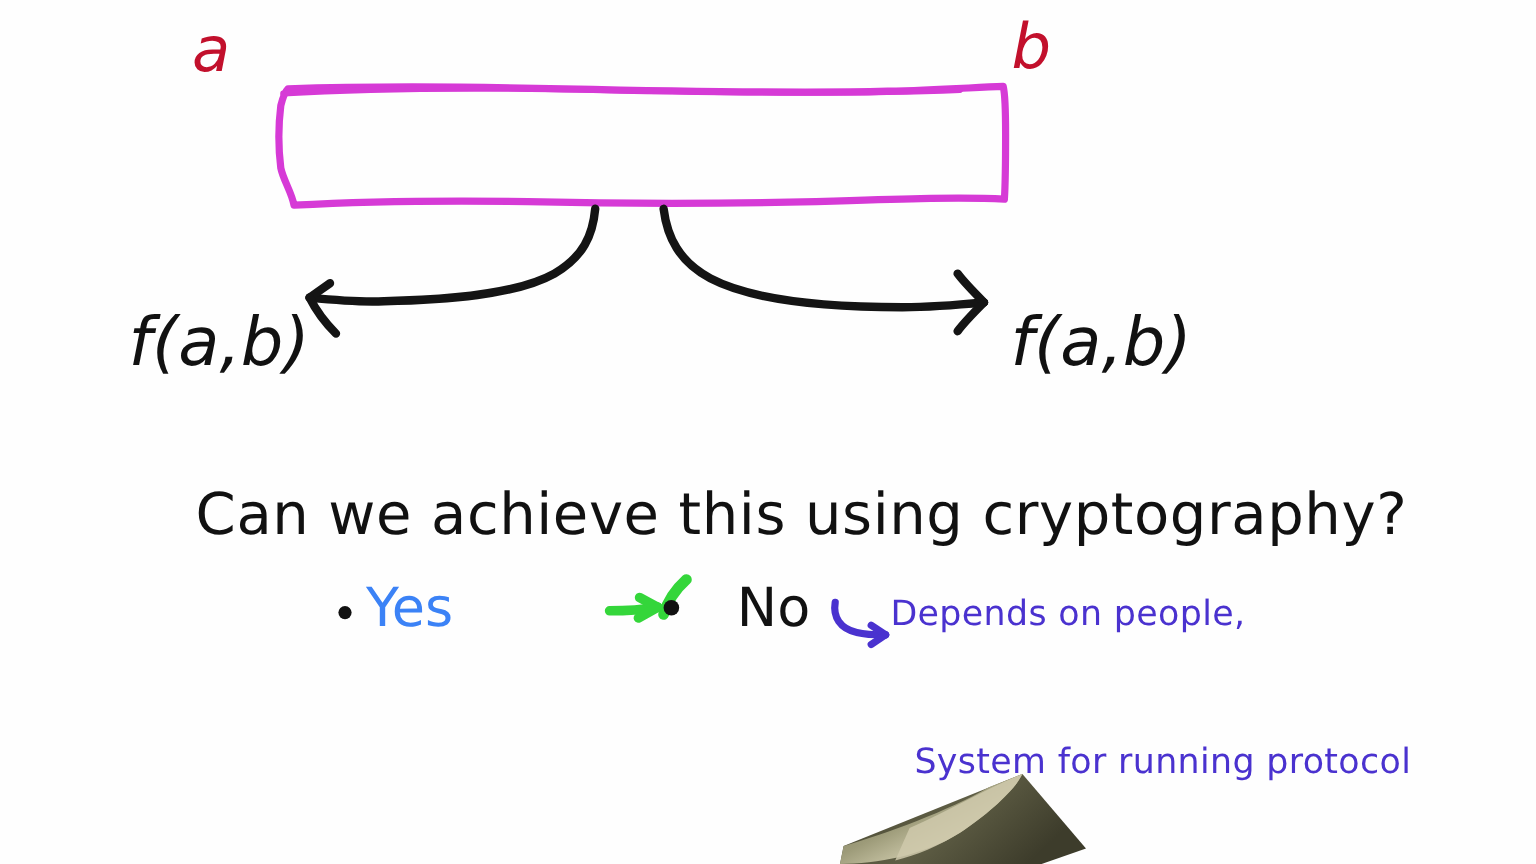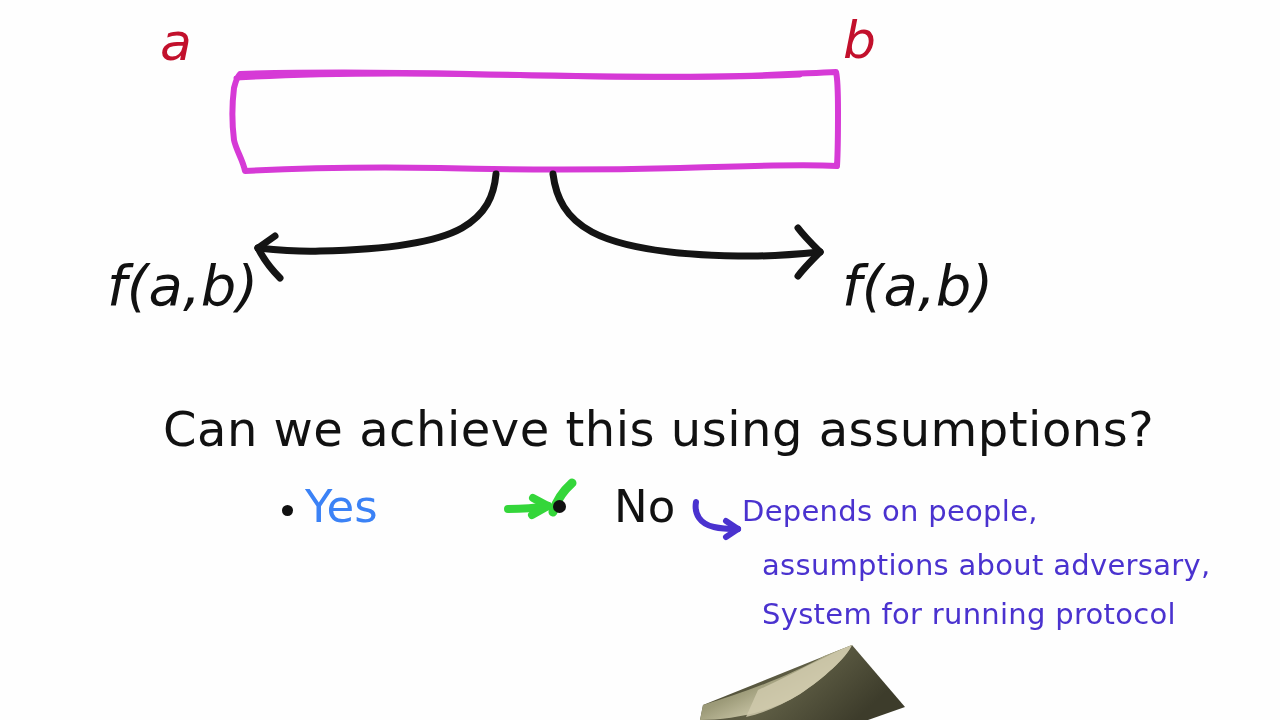--- a/index.html
+++ b/index.html
@@ -89,21 +89,21 @@
     color: #111111;
     margin-left: 22px;
   }
   .note-line {
     color: #4a32cf;
     font-size: 29px;
     letter-spacing: 0.3px;
   }
   #note-1 { left: 742px; top: 497px; }
   #note-2 { left: 762px; top: 551px; }
-  #note-3 { left: 762px; top: 600px; text-align: center; }
+  #note-3 { left: 762px; top: 620px; text-align: center; }
   .bullet {
     position: absolute;
     border-radius: 50%;
     background: #111111;
   }
   #bullet-yes {
     left: 282px;
     top: 505px;
     width: 11px;
     height: 11px;
@@ -194,25 +194,24 @@
 
   <div class="hand" id="label-a">a</div>
 
   <div class="hand" id="label-b">b</div>
 
 
   <div class="hand" id="out-left">f(a,b)</div>
 
   <div class="hand" id="out-right">f(a,b)</div>
 
-  <div class="hand" id="question">Can we achieve this using assumptions?</div>
+  <div class="hand" id="question">Can we achieve this using cryptography?</div>
 
   <span class="bullet" id="bullet-yes"></span>
   <div class="hand" id="answer-yes">Yes</div>
 
   <span class="bullet" id="bullet-no"></span>
   <div class="hand" id="answer-no">No</div>
 
   <div class="hand note-line" id="note-1">Depends on people,</div>
-  <div class="hand note-line" id="note-2">assumptions about adversary,</div>
   <div class="hand note-line" id="note-3">System for running protocol</div>
 
 </div>
 
 </body></html>

